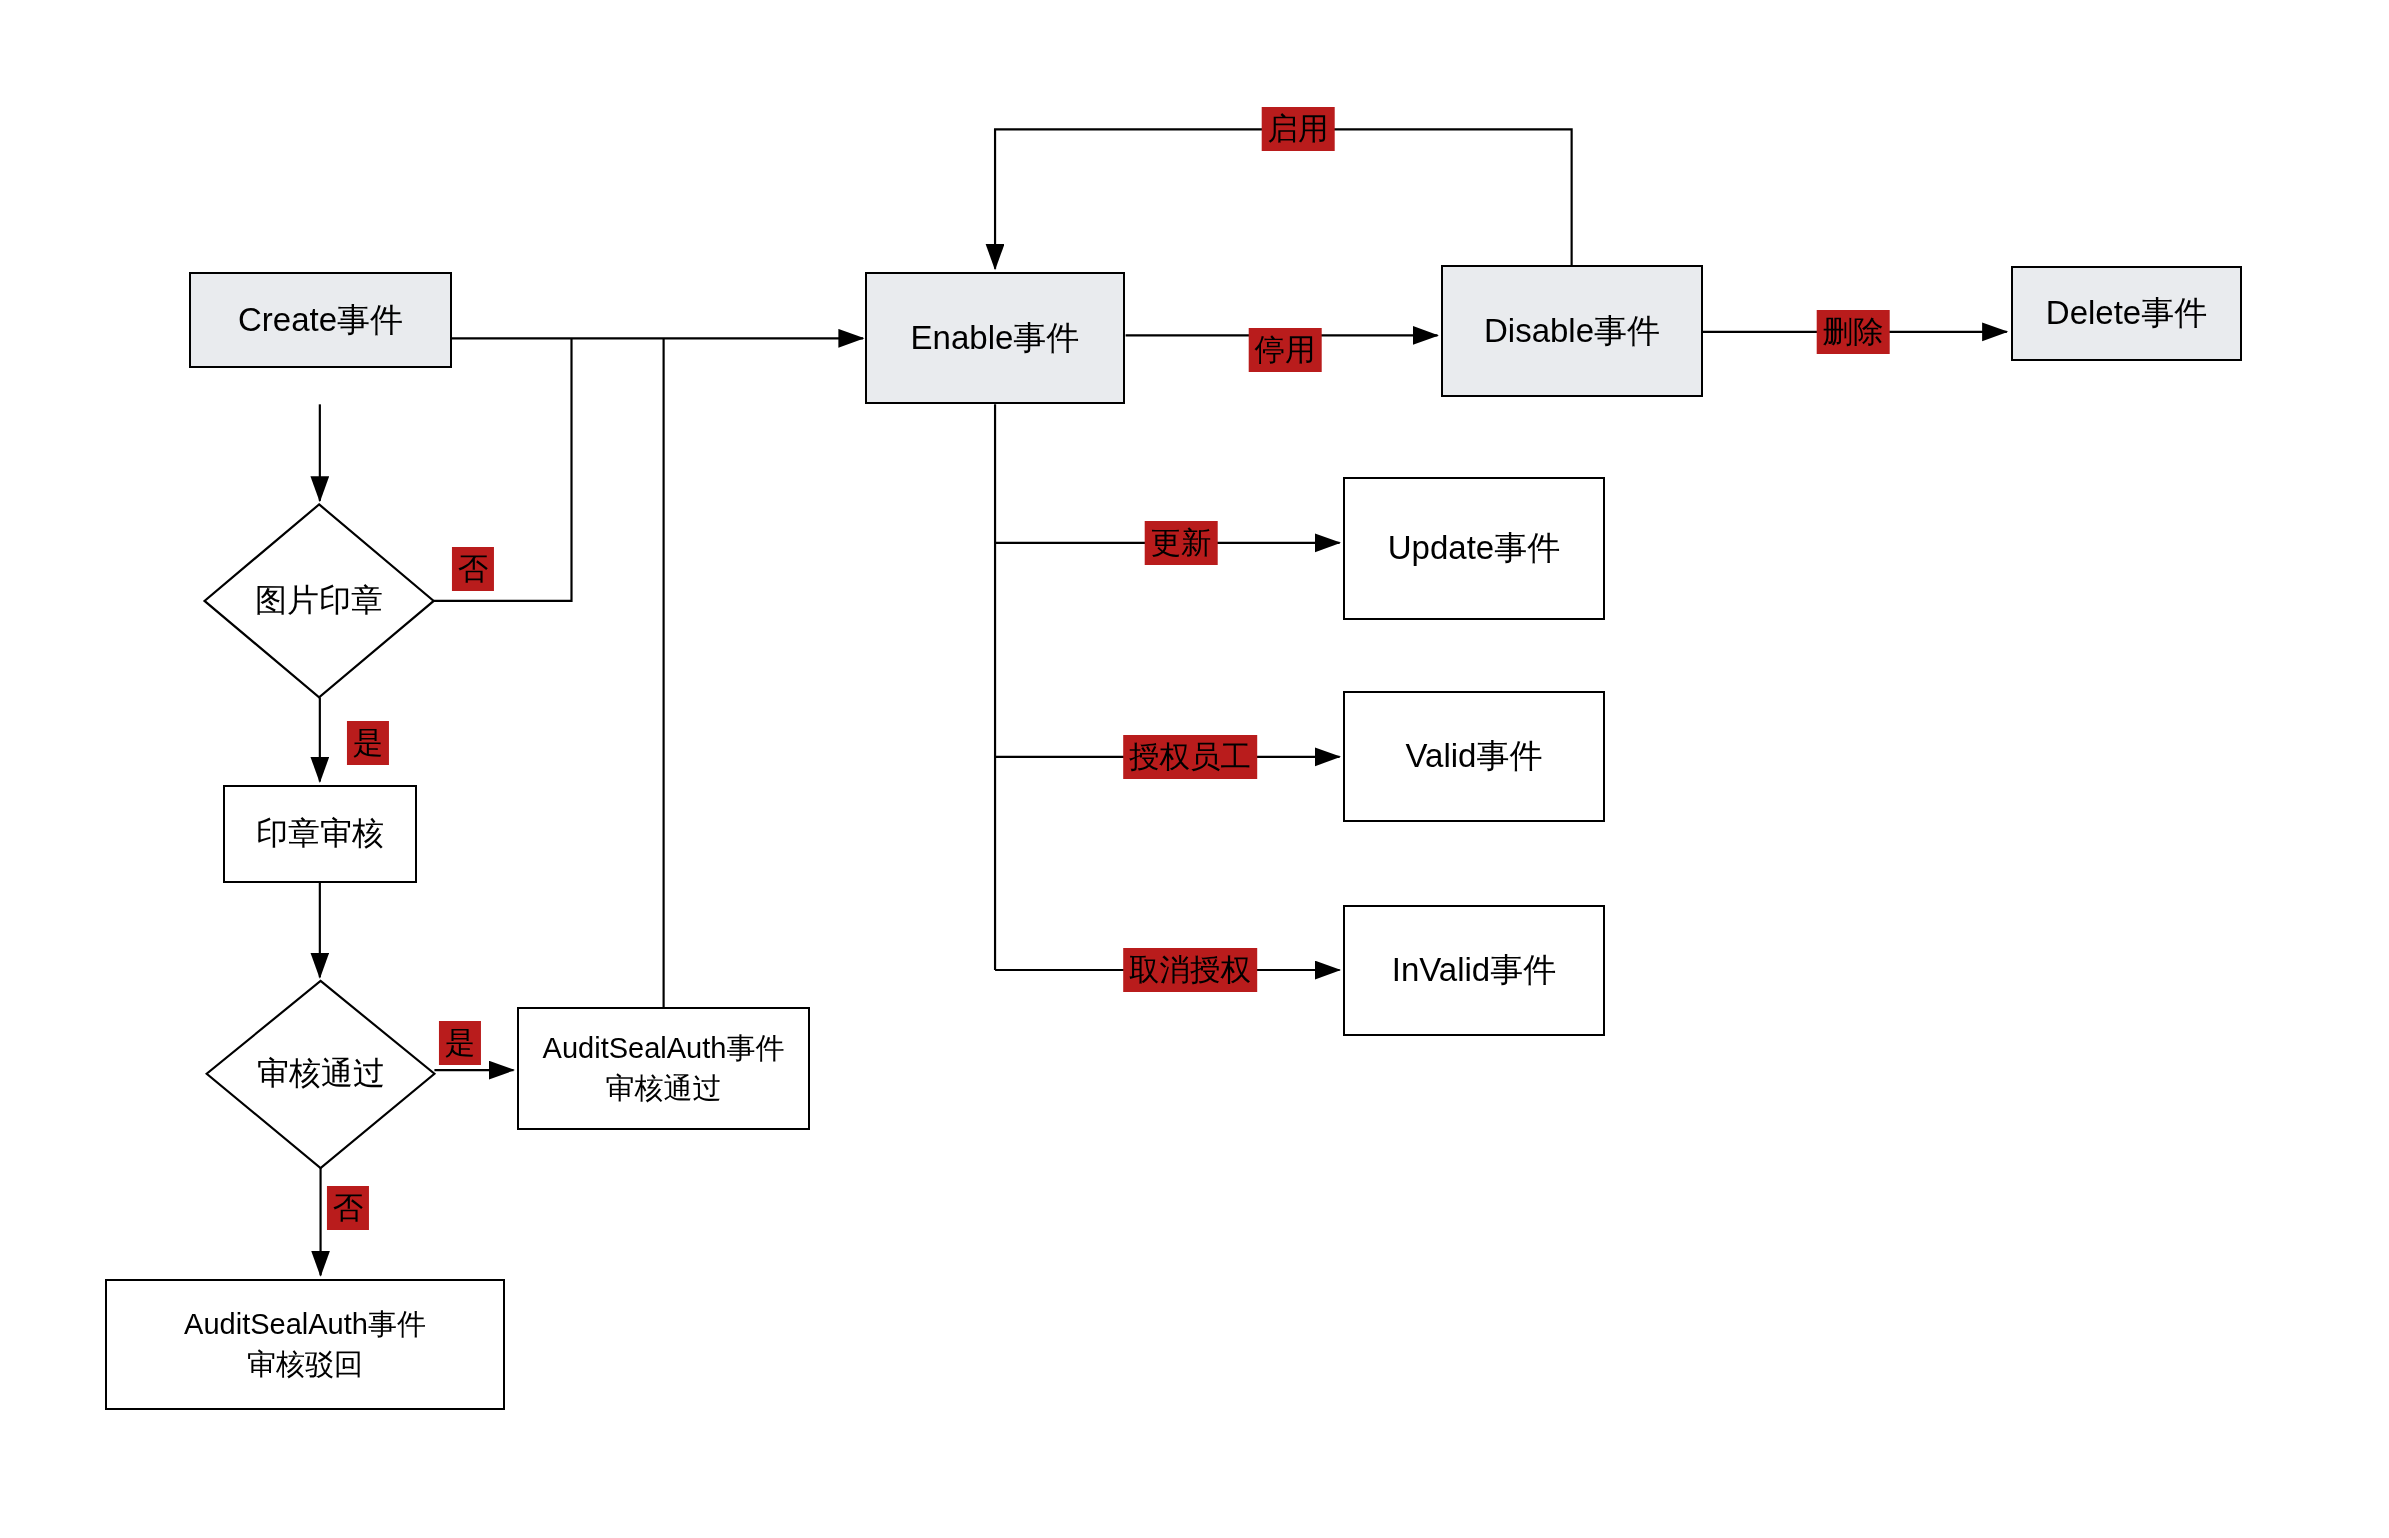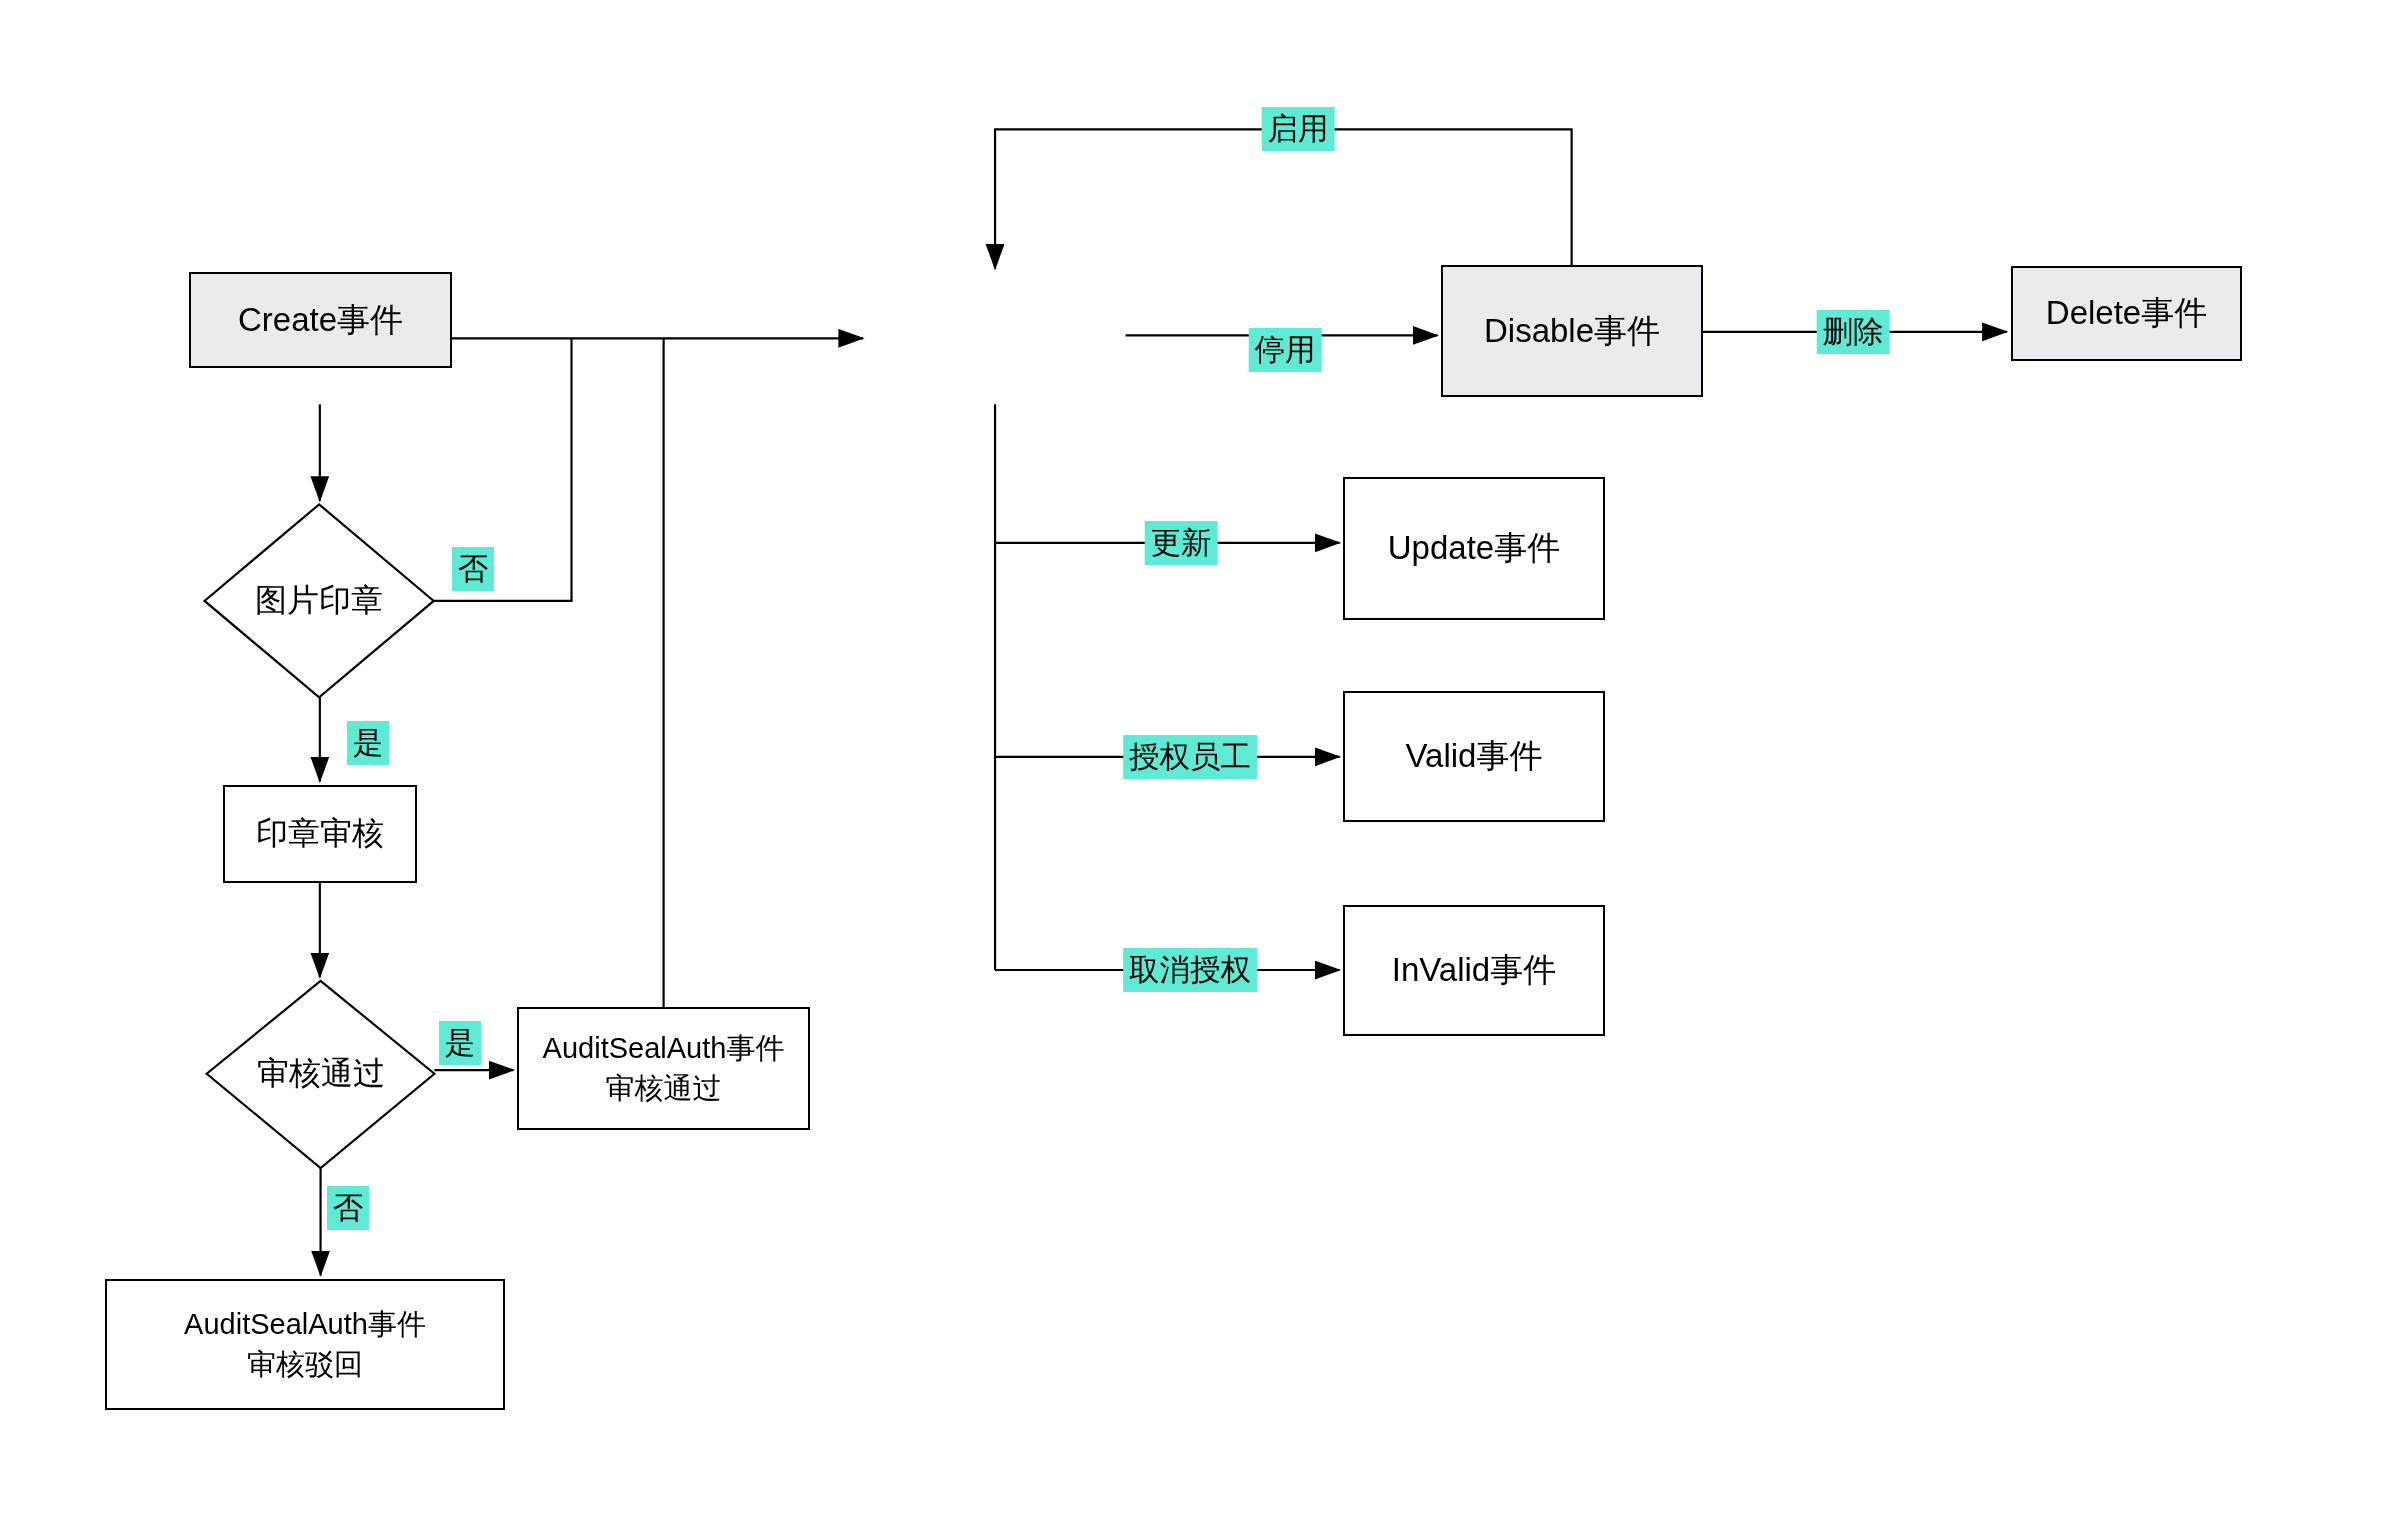--- a/index.html
+++ b/index.html
@@ -35,21 +35,21 @@
   .diamond-label {
     position: absolute;
     transform: translate(-50%, -50%);
     text-align: center;
     font-size: 32px;
     white-space: nowrap;
   }
   .edge-label {
     position: absolute;
     transform: translate(-50%, -50%);
-    background: #5eead4;
+    background: #b91c1c;
     padding: 1.5px 5.8px;
     font-size: 30.5px;
     white-space: nowrap;
     text-align: center;
   }
 </style>
 </head>
 <body>
 
 <div id="canvas">
@@ -90,20 +90,21 @@
 
     <path d="M1372,748 H1847" fill="none" stroke="#000000" stroke-width="3" marker-end="url(#arrow)"></path>
 
     <path d="M1372,1043 H1847" fill="none" stroke="#000000" stroke-width="3" marker-end="url(#arrow)"></path>
 
     <path d="M1372,1337 H1847" fill="none" stroke="#000000" stroke-width="3" marker-end="url(#arrow)"></path>
   </svg>
 
   <div class="node gray" style="left:189px; top:272px; width:263px; height:96px;">Create事件</div>
 
+  <div class="node gray" style="left:865px; top:272px; width:260px; height:132px;">Enable事件</div>
 
   <div class="node gray" style="left:1441px; top:265px; width:262px; height:132px;">Disable事件</div>
 
   <div class="node gray" style="left:2011px; top:266px; width:231px; height:95px;">Delete事件</div>
 
   <div class="node white" style="left:1343px; top:477px; width:262px; height:143px;">Update事件</div>
 
   <div class="node white" style="left:1343px; top:691px; width:262px; height:131px;">Valid事件</div>
 
   <div class="node white" style="left:1343px; top:905px; width:262px; height:131px;">InValid事件</div>

